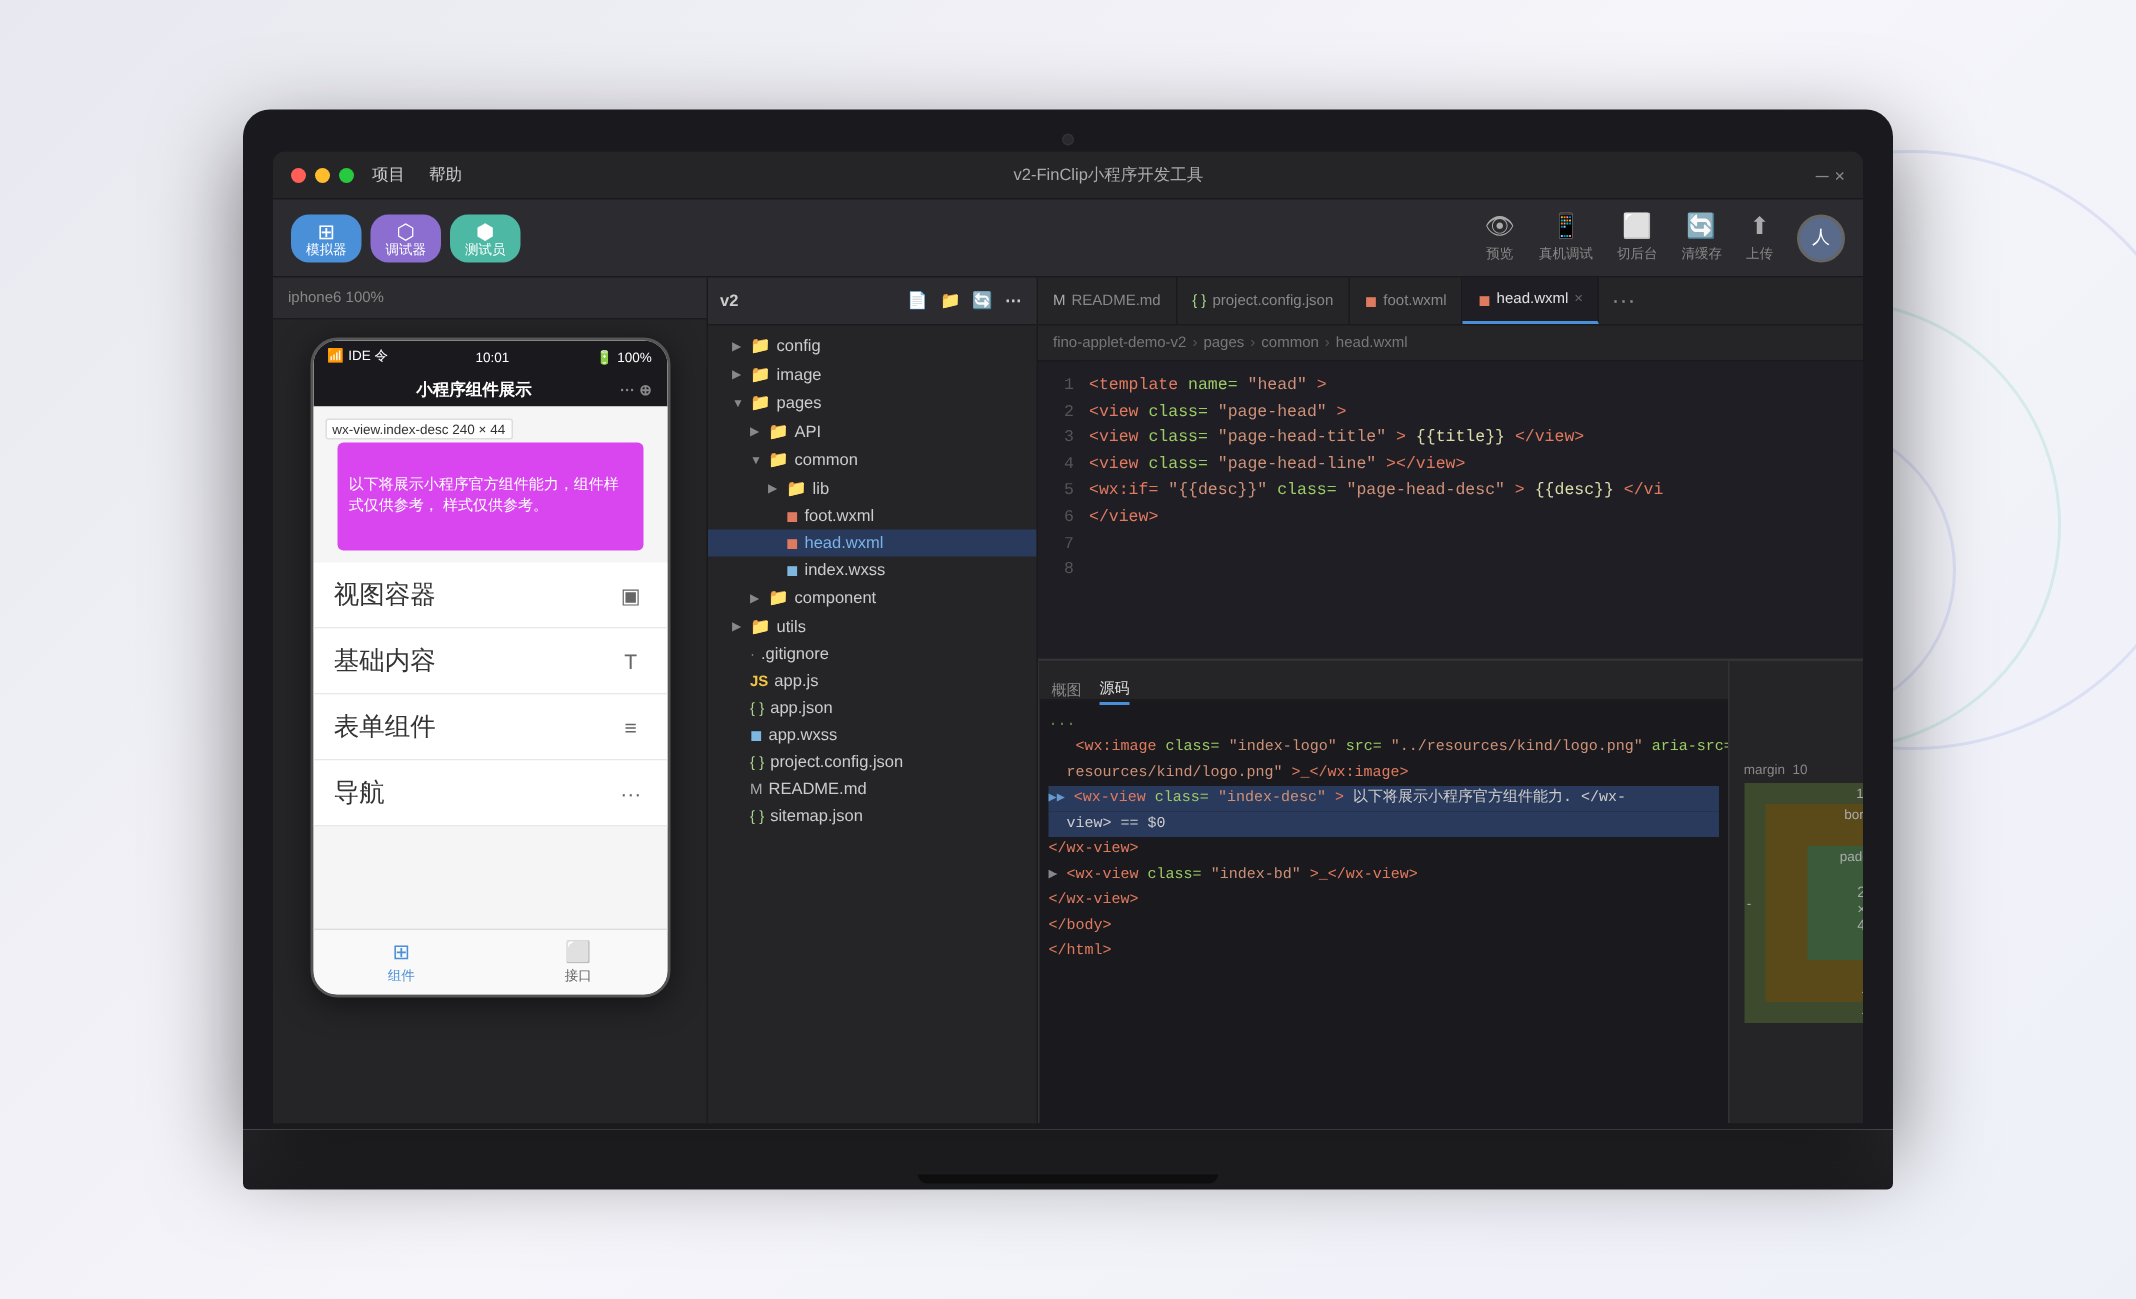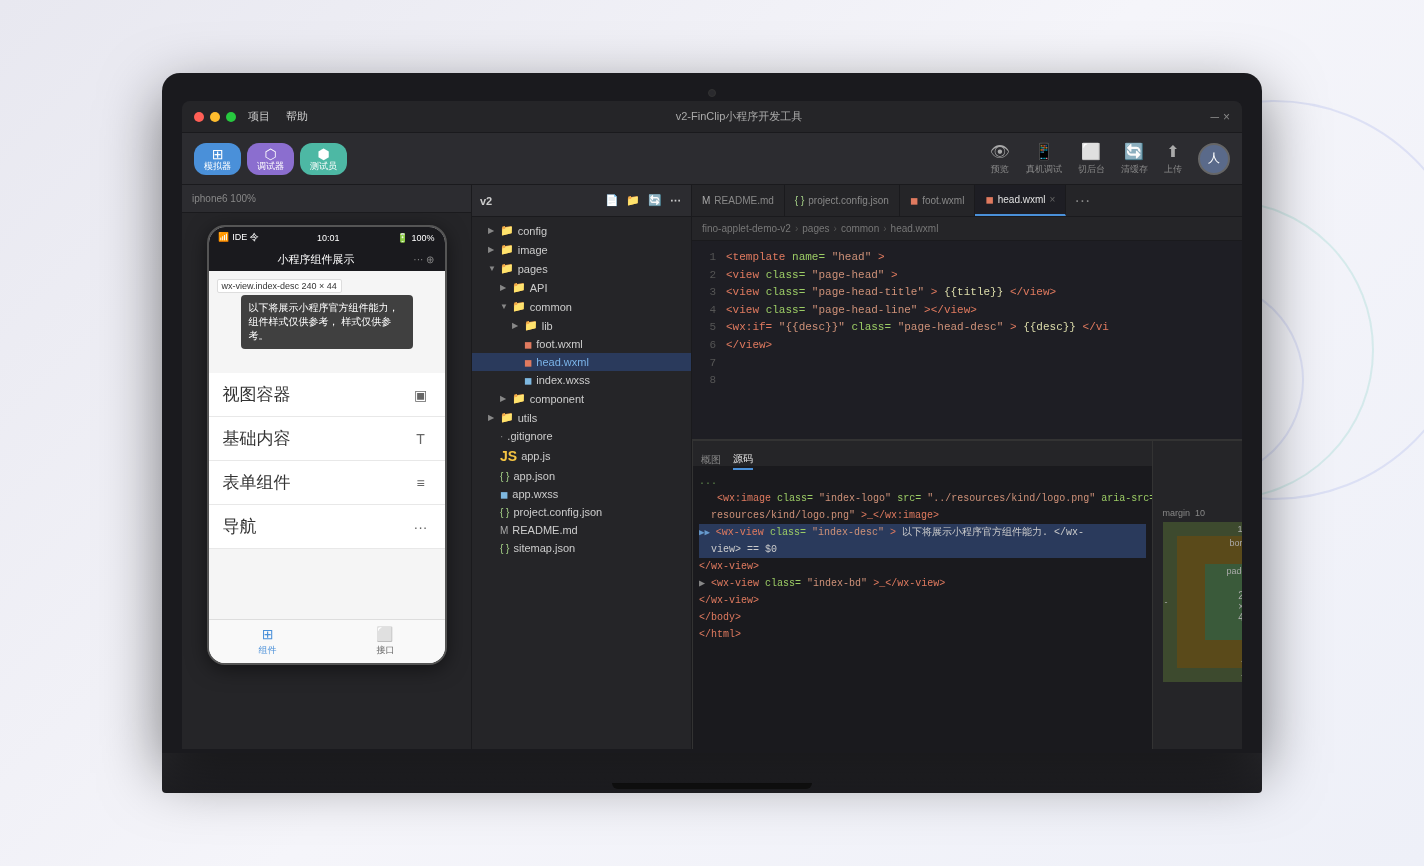--- a/index.html
+++ b/index.html
@@ -261,34 +261,35 @@
     .phone-app-title {
       background: #1a1a1e;
       color: white;
       font-size: 11px;
       text-align: center;
       padding: 4px;
       display: flex;
       justify-content: space-between;
       align-items: center;
       padding: 4px 10px;
+      font-weight: bold;
     }
 
     
     .phone-body {
       flex: 1;
       background: #f5f5f5;
       overflow: hidden;
     }
 
     .phone-desc-highlight {
-      background: #404040;
-      margin: 24px;
+      background: #d946ef;
+      margin: 8px;
       border-radius: 4px;
-      padding: 6px 8px;
+      padding: 22px 8px;
       position: relative;
     }
     .phone-desc-badge {
       position: absolute;
       top: -16px;
       left: 0;
       background: white;
       border: 1px solid #ddd;
       font-size: 9px;
       padding: 1px 4px;
@@ -397,21 +398,21 @@
       cursor: pointer;
       gap: 4px;
     }
     .tree-item.active { background: #2a3a5c; color: #7ab3e8; }
 
     .tree-indent-1 { padding-left: 16px; }
     .tree-indent-2 { padding-left: 28px; }
     .tree-indent-3 { padding-left: 40px; }
 
     .folder-icon { color: #e8a04a; }
-    .js-icon { color: #f5c542; font-size: 14px; font-weight: bold; }
+    .js-icon { color: #f5c542; font-size: 10px; font-weight: bold; }
     .json-icon { color: #a8d58a; font-size: 10px; }
     .wxml-icon { color: #e07a5f; font-size: 10px; }
     .wxss-icon { color: #7eb8e0; font-size: 10px; }
     .gitignore-icon { color: #888; font-size: 10px; }
 
     .tree-arrow {
       font-size: 8px;
       color: #888;
       width: 8px;
       flex-shrink: 0;

